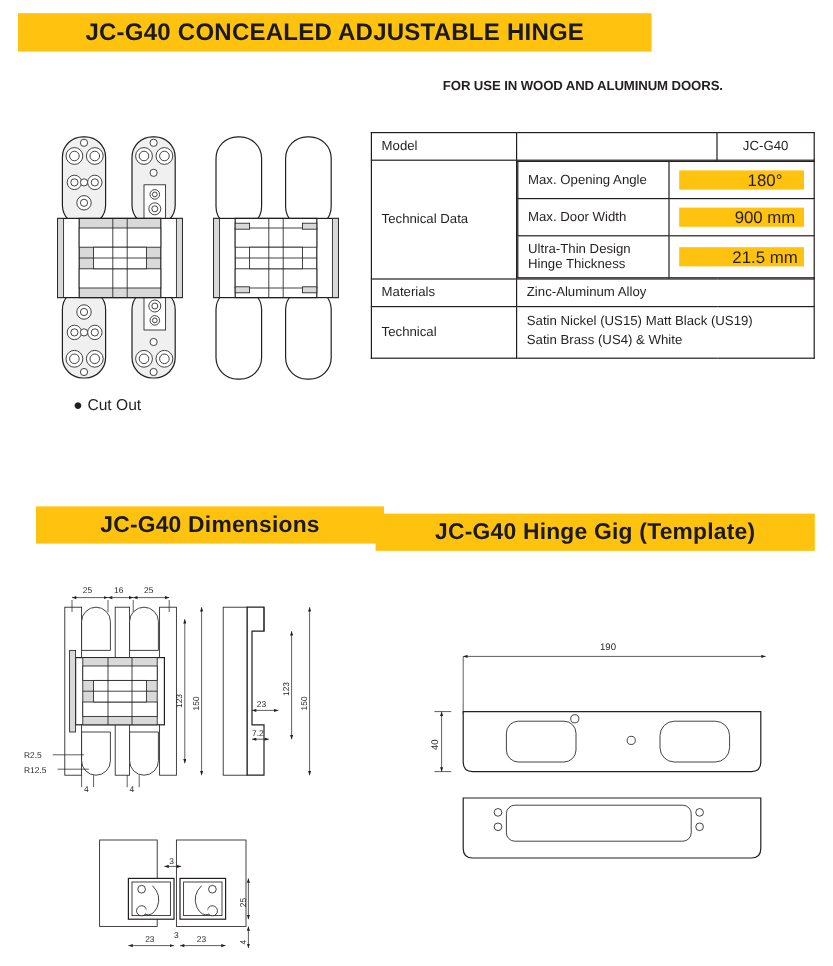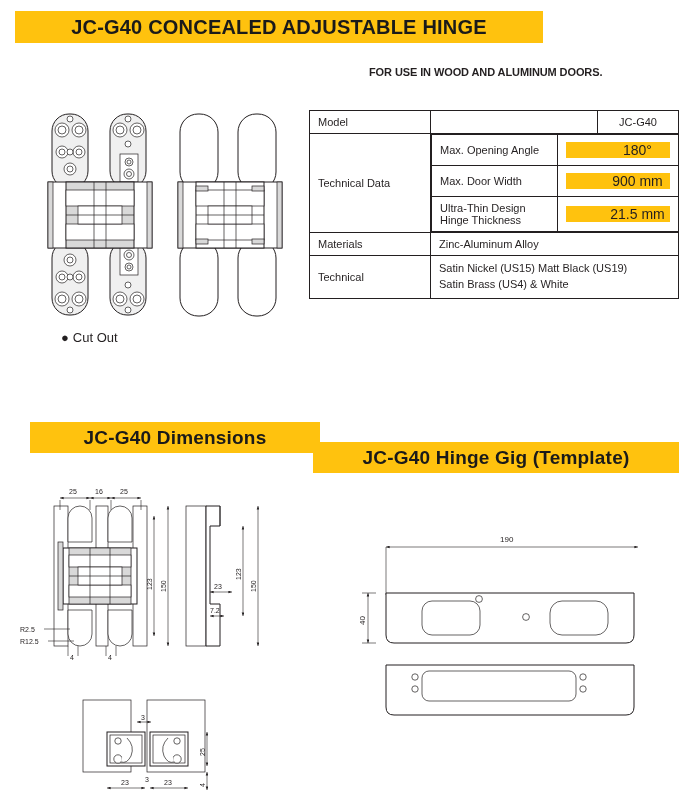--- a/index.html
+++ b/index.html
@@ -54,21 +54,21 @@
   }
   .hl-wrap{padding:1px 0;}
   .two-line{line-height:1.45;margin-top:21px;}
 
   
   #dim-banner{
     position:absolute;left:15px;top:422px;width:290px;height:31px;
     font-size:19px;line-height:31px;margin-left:15px;
   }
   #gig-banner{
-    position:absolute;left:313px;top:442px;width:366px;height:31px;
+    position:absolute;left:313px;top:428px;width:366px;height:31px;
     font-size:19px;line-height:31px;
   }
 
   
   #cutout-label{
     position:absolute;left:17px;top:330px;
     font-size:13px;font-weight:500;margin-left:44px;
   }
   #cutout-label .bullet{font-size:13px;margin-right:4px;}
 

